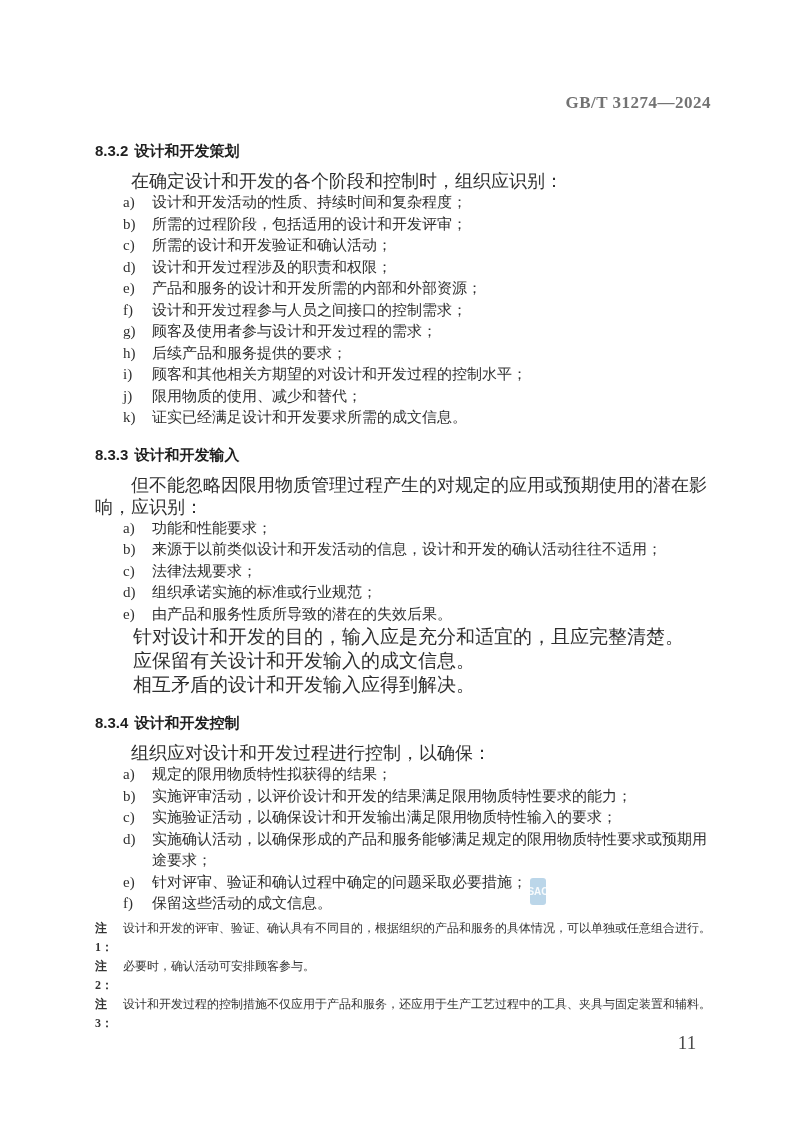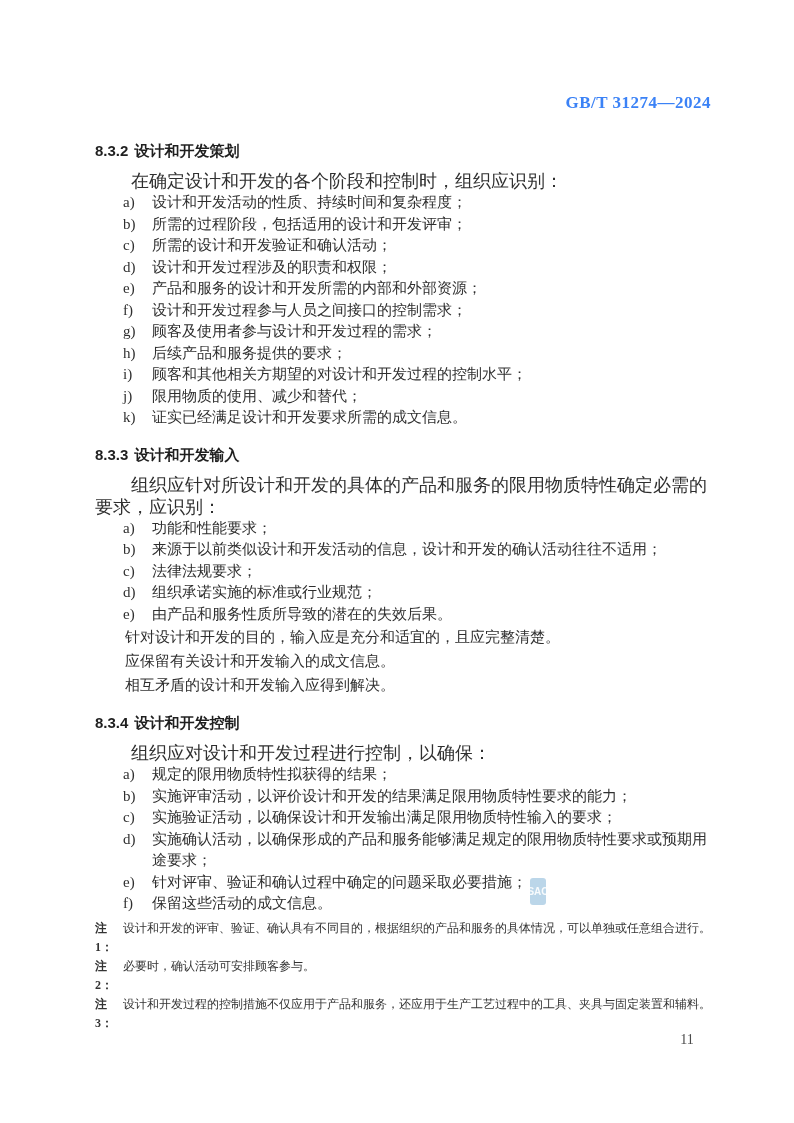--- a/index.html
+++ b/index.html
@@ -17,21 +17,21 @@
     position: absolute;
     left: 95px;
     top: 92px;
     width: 616px;
   }
   .doc-header {
     text-align: right;
     font-weight: bold;
     font-size: 17px;
     line-height: 21px;
-    color: #3b82f6;
+    color: #737373;
     letter-spacing: 0.5px;
     margin-bottom: 28px;
   }
   h2.sec-heading {
     font-family: "Liberation Sans", "DejaVu Sans", sans-serif;
     font-size: 15px;
     font-weight: bold;
     color: #1f1f1f;
     line-height: 19px;
     margin: 16px 0 10px 0;
@@ -48,21 +48,21 @@
   .li {
     display: flex;
     font-size: 15px;
     line-height: 21.5px;
   }
   .li-label { flex: none; width: 29px; }
   .li-text { flex: 1; }
   p.para {
     margin: 0;
     text-indent: 2em;
-    font-size: 15px;
+    font-size: 19px;
     line-height: 24px;
   }
   .notes { margin-top: 4px; }
   .note {
     display: flex;
     font-size: 12px;
     line-height: 19px;
     color: #333333;
   }
   .note-label { flex: none; width: 28px; font-weight: bold; }
@@ -83,21 +83,21 @@
     font-weight: bold;
     color: rgba(255, 255, 255, 0.9);
     filter: blur(0.4px);
   }
   .page-number {
     position: absolute;
     left: 672px;
     top: 1032px;
     width: 30px;
     text-align: center;
-    font-size: 14px;
+    font-size: 19px;
     color: #4a4a4a;
   }
 </style>
 </head>
 <body>
 
 <div class="page">
   <div class="content">
 
     <div class="doc-header">GB/T 31274—2024</div>
@@ -149,21 +149,21 @@
         </div>
       <div class="li">
           <span class="li-label">k)</span>
           <span class="li-text">证实已经满足设计和开发要求所需的成文信息。</span>
         </div>
     </div>
 
     <h2 class="sec-heading">
       <span class="sec-num">8.3.3</span><span class="sec-title">设计和开发输入</span>
     </h2>
-    <p class="intro">组织应针对所设计和开发的具体的产品和服务的限用物质特性确定必需的要求，应识别：</p>
+    <p class="intro">但不能忽略因限用物质管理过程产生的对规定的应用或预期使用的潜在影响，应识别：</p>
     <div class="items">
       <div class="li">
           <span class="li-label">a)</span>
           <span class="li-text">功能和性能要求；</span>
         </div>
       <div class="li">
           <span class="li-label">b)</span>
           <span class="li-text">来源于以前类似设计和开发活动的信息，设计和开发的确认活动往往不适用；</span>
         </div>
       <div class="li">

